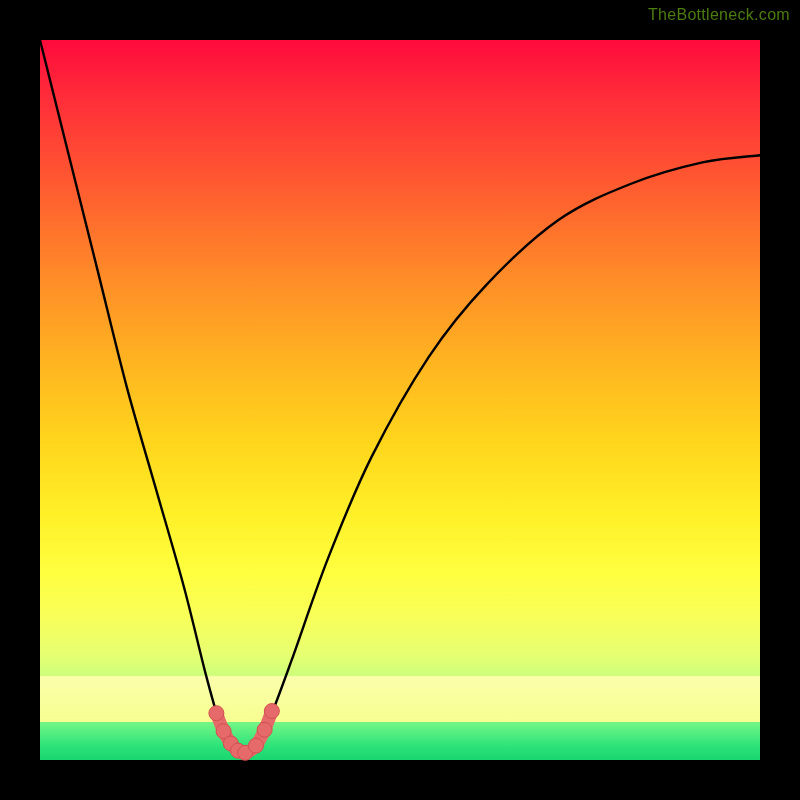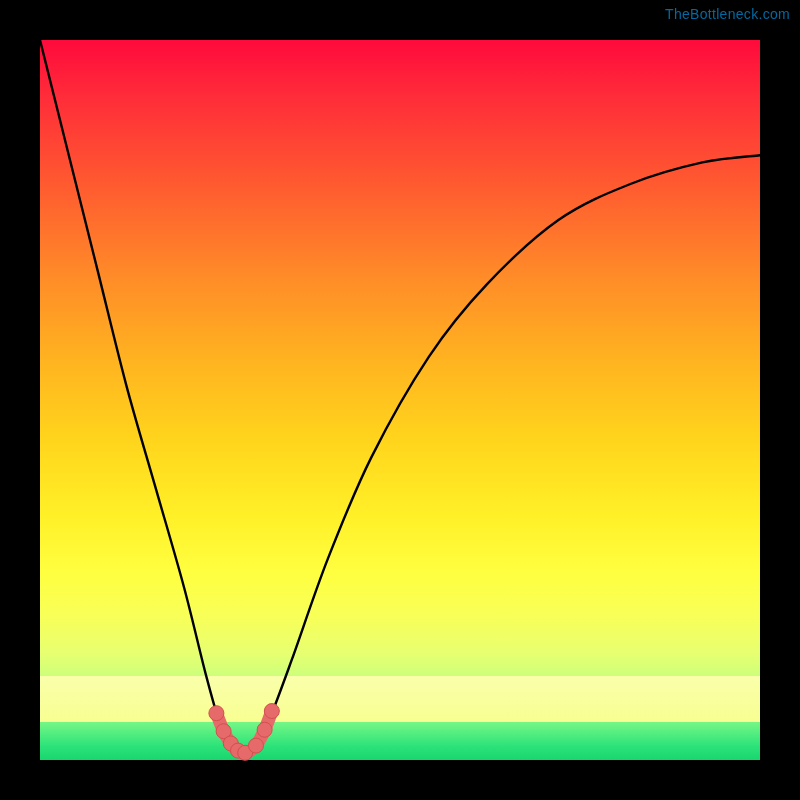--- a/index.html
+++ b/index.html
@@ -37,23 +37,23 @@
       #c0ff80 90%,
       #70f585 95%,
       #2de37a 98%,
       #19d66e 100%
     );
   }
   .watermark {
     position: absolute;
     top: 6px;
     right: 10px;
-    font-size: 14px;
+    font-size: 16px;
     font-weight: 500;
-    color: #0369a1;
+    color: #4d7c0f;
     letter-spacing: 0.3px;
     user-select: none;
   }
   svg.curve {
     position: absolute;
     left: 0;
     top: 0;
     width: 720px;
     height: 720px;
     overflow: visible;

